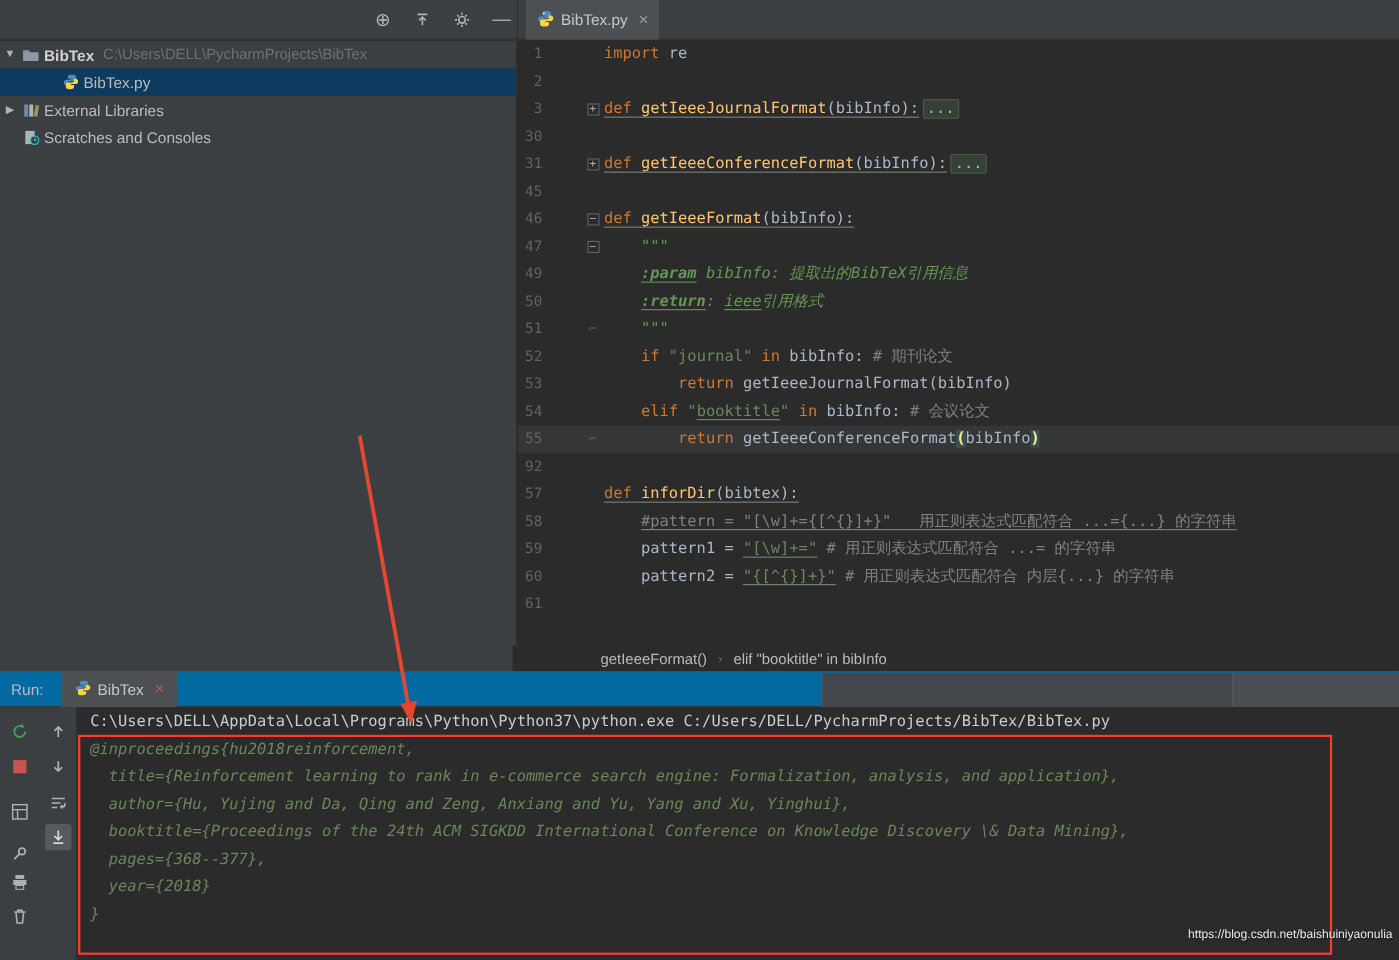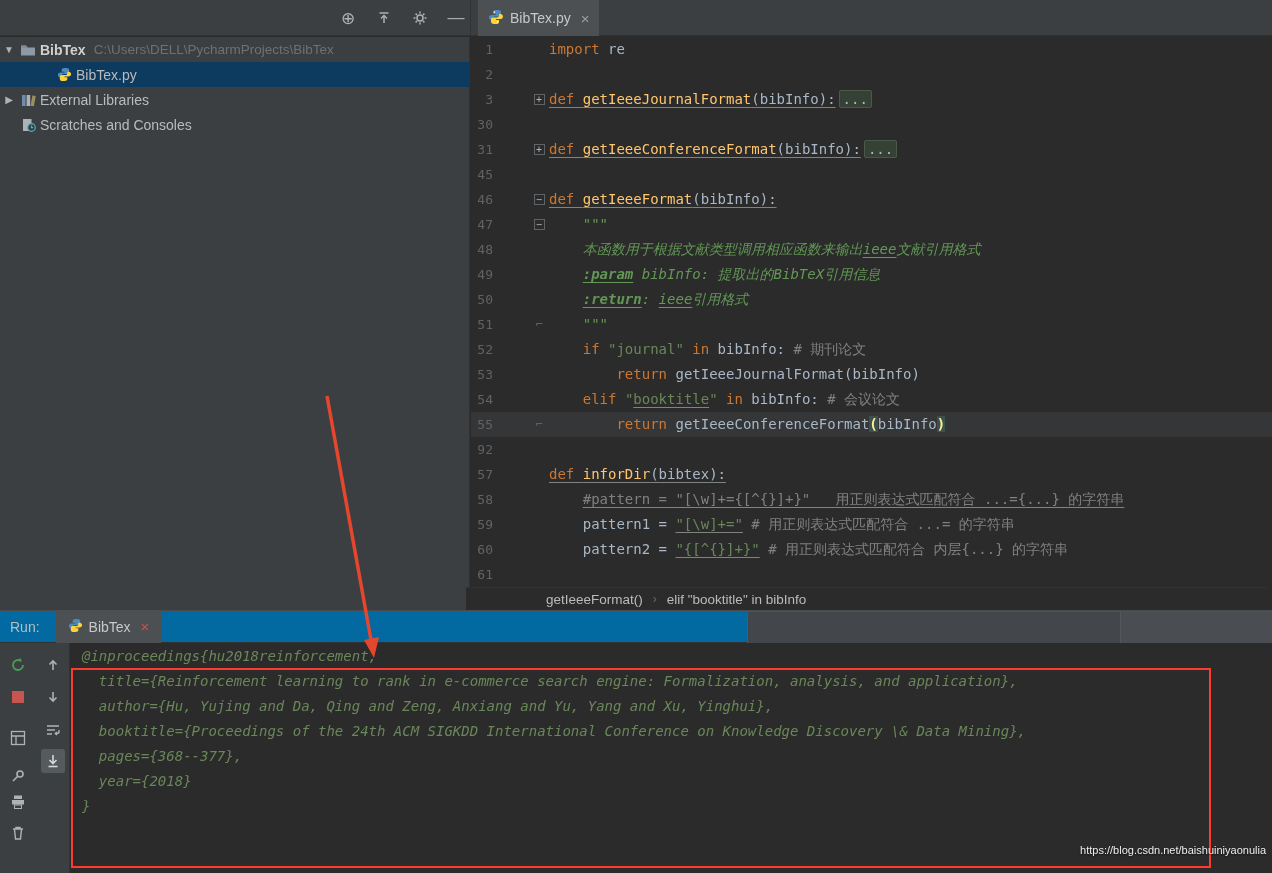--- a/index.html
+++ b/index.html
@@ -172,21 +172,20 @@
   <div class="editor">
     <div>
         <div class="ed-row"><span class="ln">1</span><span class="mk"></span><span class="codeline"><span class="kw">import </span><span class="plain">re</span></span></div>
         <div class="ed-row"><span class="ln">2</span><span class="mk"></span><span class="codeline"></span></div>
         <div class="ed-row"><span class="ln">3</span><span class="mk"><span class="mkbox">+</span></span><span class="codeline"><span class="kw u">def </span><span class="fn u">getIeeeJournalFormat</span><span class="plain u">(bibInfo):</span><span class="fold">...</span></span></div>
         <div class="ed-row"><span class="ln">30</span><span class="mk"></span><span class="codeline"></span></div>
         <div class="ed-row"><span class="ln">31</span><span class="mk"><span class="mkbox">+</span></span><span class="codeline"><span class="kw u">def </span><span class="fn u">getIeeeConferenceFormat</span><span class="plain u">(bibInfo):</span><span class="fold">...</span></span></div>
         <div class="ed-row"><span class="ln">45</span><span class="mk"></span><span class="codeline"></span></div>
         <div class="ed-row"><span class="ln">46</span><span class="mk"><span class="mkbox">−</span></span><span class="codeline"><span class="kw u">def </span><span class="fn u">getIeeeFormat</span><span class="plain u">(bibInfo):</span></span></div>
         <div class="ed-row"><span class="ln">47</span><span class="mk"><span class="mkbox">−</span></span><span class="codeline"><span class="doc">    """</span></span></div>
-        <div class="ed-row"><span class="ln">48</span><span class="mk"></span><span class="codeline"><span class="doc">    本函数用于根据文献类型调用相应函数来输出</span><span class="doc u">ieee</span><span class="doc">文献引用格式</span></span></div>
         <div class="ed-row"><span class="ln">49</span><span class="mk"></span><span class="codeline"><span class="doc">    </span><span class="tag">:param</span><span class="doc"> bibInfo: 提取出的BibTeX引用信息</span></span></div>
         <div class="ed-row"><span class="ln">50</span><span class="mk"></span><span class="codeline"><span class="doc">    </span><span class="tag">:return</span><span class="doc">: </span><span class="doc u">ieee</span><span class="doc">引用格式</span></span></div>
         <div class="ed-row"><span class="ln">51</span><span class="mk"><span class="mkend">⌐</span></span><span class="codeline"><span class="doc">    """</span></span></div>
         <div class="ed-row"><span class="ln">52</span><span class="mk"></span><span class="codeline"><span class="plain">    </span><span class="kw">if </span><span class="str">"journal" </span><span class="kw">in </span><span class="plain">bibInfo: </span><span class="cmt"># 期刊论文</span></span></div>
         <div class="ed-row"><span class="ln">53</span><span class="mk"></span><span class="codeline"><span class="plain">        </span><span class="kw">return </span><span class="plain">getIeeeJournalFormat(bibInfo)</span></span></div>
         <div class="ed-row"><span class="ln">54</span><span class="mk"></span><span class="codeline"><span class="plain">    </span><span class="kw">elif </span><span class="str">"</span><span class="str u">booktitle</span><span class="str">" </span><span class="kw">in </span><span class="plain">bibInfo: </span><span class="cmt"># 会议论文</span></span></div>
         <div class="ed-row current"><span class="ln">55</span><span class="mk"><span class="mkend">⌐</span></span><span class="codeline"><span class="plain">        </span><span class="kw">return </span><span class="plain">getIeeeConferenceFormat</span><span class="paren">(</span><span class="plain">bibInfo</span><span class="paren">)</span></span></div>
         <div class="ed-row"><span class="ln">92</span><span class="mk"></span><span class="codeline"></span></div>
         <div class="ed-row"><span class="ln">57</span><span class="mk"></span><span class="codeline"><span class="kw u">def </span><span class="fn u">inforDir</span><span class="plain u">(bibtex):</span></span></div>
         <div class="ed-row"><span class="ln">58</span><span class="mk"></span><span class="codeline"><span class="plain">    </span><span class="cmt u">#pattern = "[\w]+={[^{}]+}"   用正则表达式匹配符合 ...={...} 的字符串</span></span></div>
@@ -277,20 +276,21 @@
         <div class="tb-btn sel" style="margin-top:7px">
           <svg width="14" height="14">
               <path d="M7 1v8M3.5 6L7 9.5 10.5 6" stroke="#D8D8D8" stroke-width="1.6" fill="none"></path>
               <path d="M2.5 12.5h9" stroke="#D8D8D8" stroke-width="1.6"></path>
             </svg>
         </div>
       </div>
     </div>
 
     <div class="console">
+        <div class="con-row sys">C:\Users\DELL\AppData\Local\Programs\Python\Python37\python.exe C:/Users/DELL/PycharmProjects/BibTex/BibTex.py</div>
         <div class="con-row in">@inproceedings{hu2018reinforcement,</div>
         <div class="con-row in">  title={Reinforcement learning to rank in e-commerce search engine: Formalization, analysis, and application},</div>
         <div class="con-row in">  author={Hu, Yujing and Da, Qing and Zeng, Anxiang and Yu, Yang and Xu, Yinghui},</div>
         <div class="con-row in">  booktitle={Proceedings of the 24th ACM SIGKDD International Conference on Knowledge Discovery \&amp; Data Mining},</div>
         <div class="con-row in">  pages={368--377},</div>
         <div class="con-row in">  year={2018}</div>
         <div class="con-row in">}</div>
       </div>
   </div>
 

